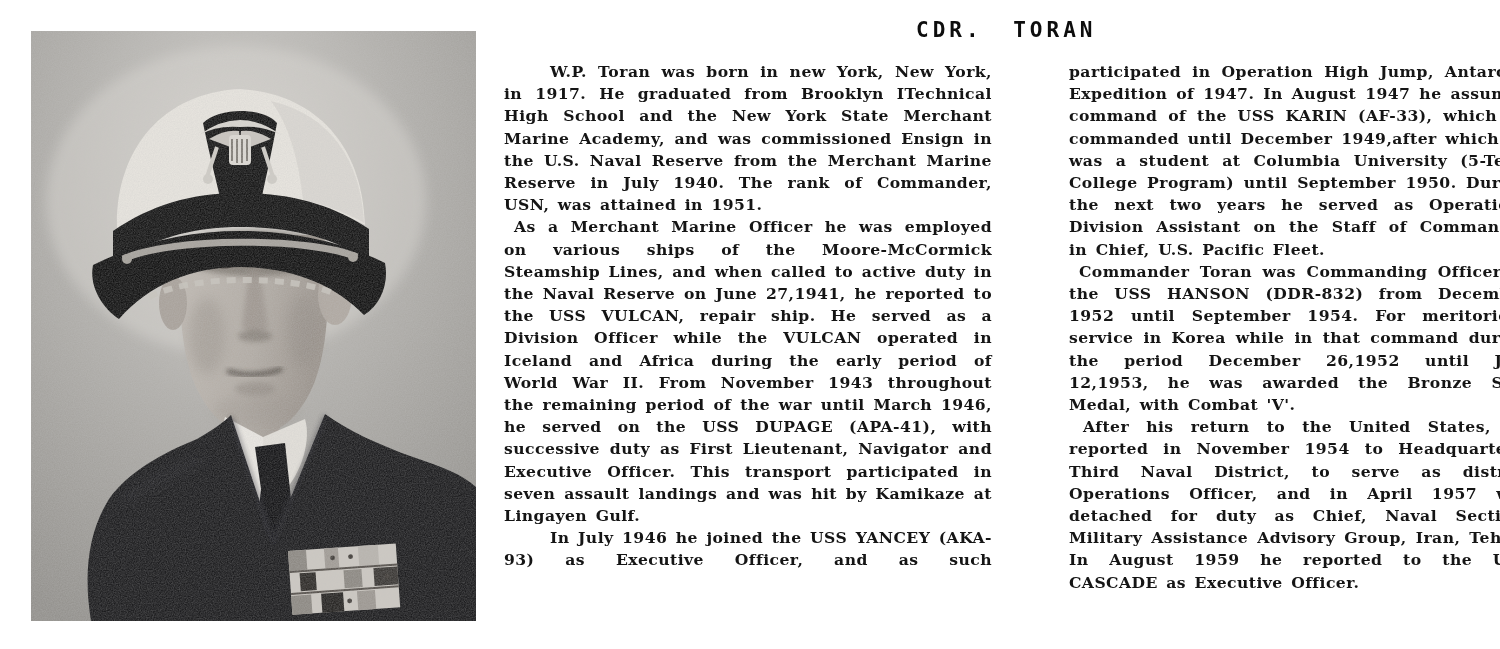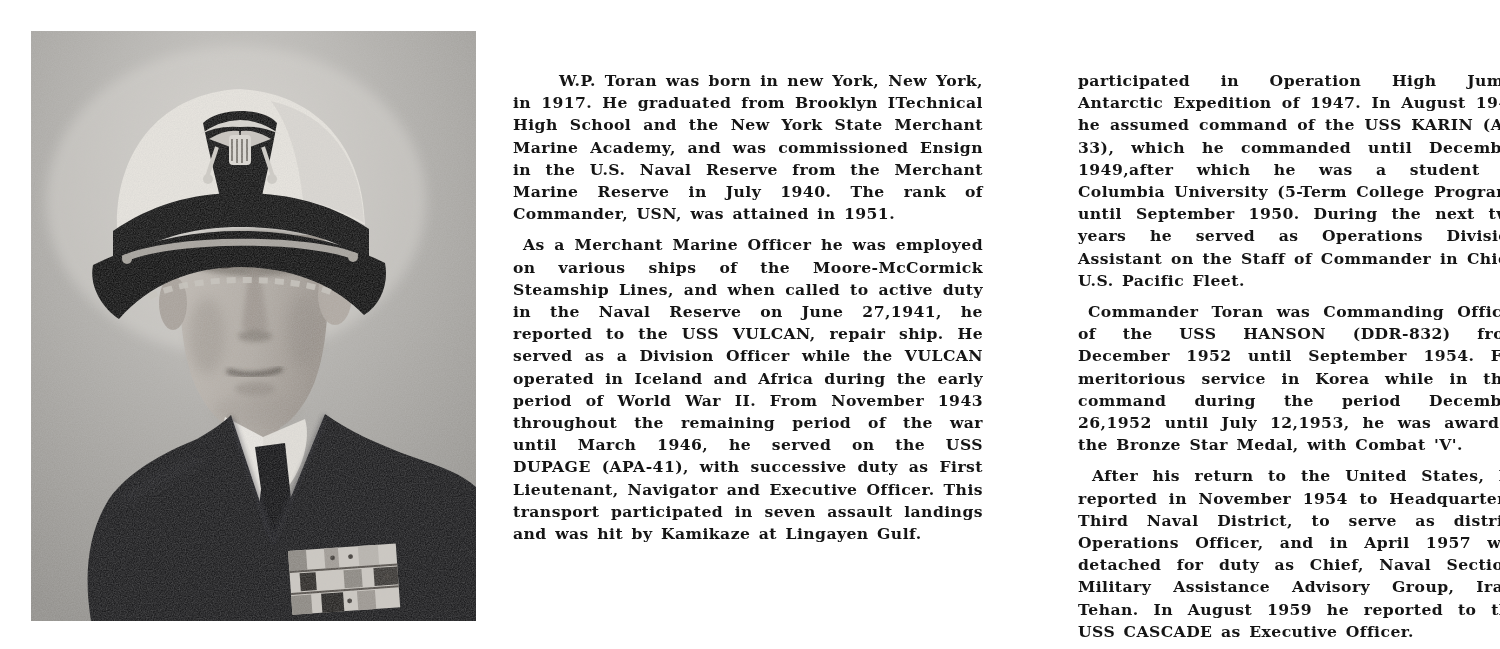--- a/index.html
+++ b/index.html
@@ -31,21 +31,21 @@
     color: #0d0d0d;
     white-space: nowrap;
   }
   .col {
     position: absolute;
     top: 61px;
   }
   .col-1 { left: 504px; width: 488px; }
   .col-2 { left: 1069px; width: 461px; }
   .col p {
-    margin: 9px;
+    margin: 0;
     text-align: justify;
     font-family: "DejaVu Serif", serif;
     font-weight: 700;
     font-size: 15.6px;
     line-height: 22.2px;
     letter-spacing: 0.45px;
     word-spacing: 2.6px;
     color: #151515;
   }
   .ind-xl { text-indent: 46px; }
@@ -162,24 +162,26 @@
         <circle cx="44" cy="10" r="2.4" fill="#423e3a"></circle>
         <circle cx="62" cy="10" r="2.4" fill="#423e3a"></circle>
         <circle cx="97" cy="32" r="2.4" fill="#423e3a"></circle>
         <circle cx="58" cy="54" r="2.4" fill="#423e3a"></circle>
       </g>
 
       <rect width="445" height="590" filter="url(#grain)" opacity="0.45"></rect>
     </svg>
   </div>
 
+  <div class="doc-title">CDR. TORAN</div>
 
   <div class="col col-1 bio">
     <p class="ind-xl">W.P. Toran was born in new York, New York, in 1917. He graduated from Brooklyn ITechnical High School and the New York State Merchant Marine Academy, and was commissioned Ensign in the U.S. Naval Reserve from the Merchant Marine Reserve in July 1940. The rank of Commander, USN, was attained in 1951.</p>
     <p class="ind-sm">As a Merchant Marine Officer he was employed on various ships of the Moore-McCormick Steamship Lines, and when called to active duty in the Naval Reserve on June 27,1941, he reported to the USS VULCAN, repair ship. He served as a Division Officer while the VULCAN operated in Iceland and Africa during the early period of World War II. From November 1943 throughout the remaining period of the war until March 1946, he served on the USS DUPAGE (APA-41), with successive duty as First Lieutenant, Navigator and Executive Officer. This transport participated in seven assault landings and was hit by Kamikaze at Lingayen Gulf.</p>
+    <p class="ind-xl justify-all">In July 1946 he joined the USS YANCEY (AKA-93) as Executive Officer, and as such</p>
   </div>
 
   <div class="col col-2 bio">
     <p>participated in Operation High Jump, Antarctic Expedition of 1947. In August 1947 he assumed command of the USS KARIN (AF-33), which he commanded until December 1949,after which he was a student at Columbia University (5-Term College Program) until September 1950. During the next two years he served as Operations Division Assistant on the Staff of Commander in Chief, U.S. Pacific Fleet.</p>
     <p class="ind-sm">Commander Toran was Commanding Officer of the USS HANSON (DDR-832) from December 1952 until September 1954. For meritorious service in Korea while in that command during the period December 26,1952 until July 12,1953, he was awarded the Bronze Star Medal, with Combat 'V'.</p>
     <p class="ind-md">After his return to the United States, he reported in November 1954 to Headquarters, Third Naval District, to serve as district Operations Officer, and in April 1957 was detached for duty as Chief, Naval Section, Military Assistance Advisory Group, Iran, Tehan. In August 1959 he reported to the USS CASCADE as Executive Officer.</p>
   </div>
 
 </div>
 

